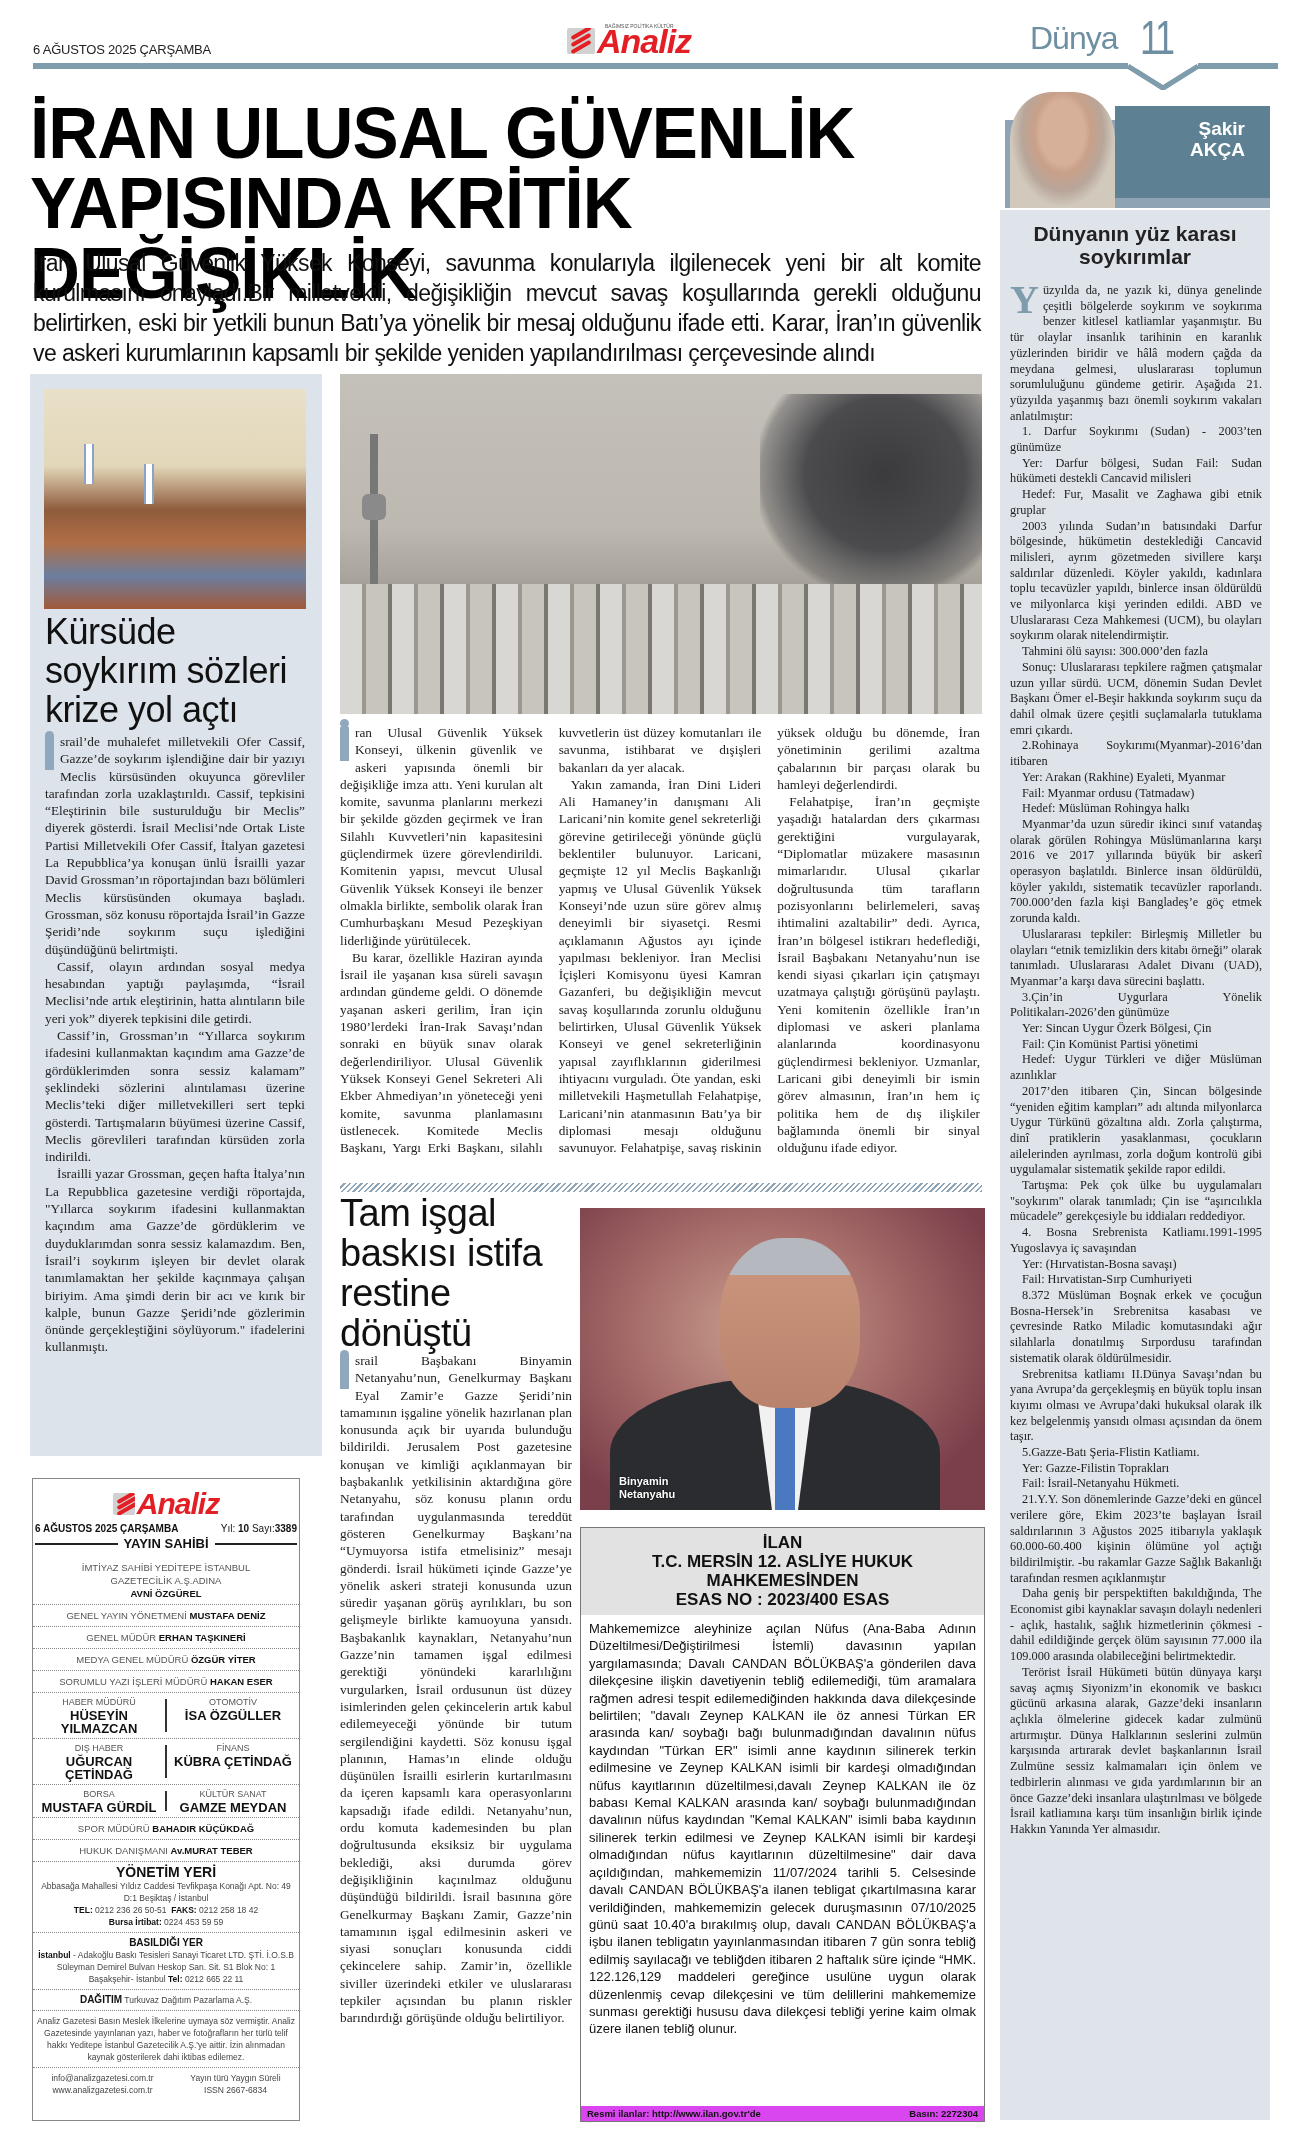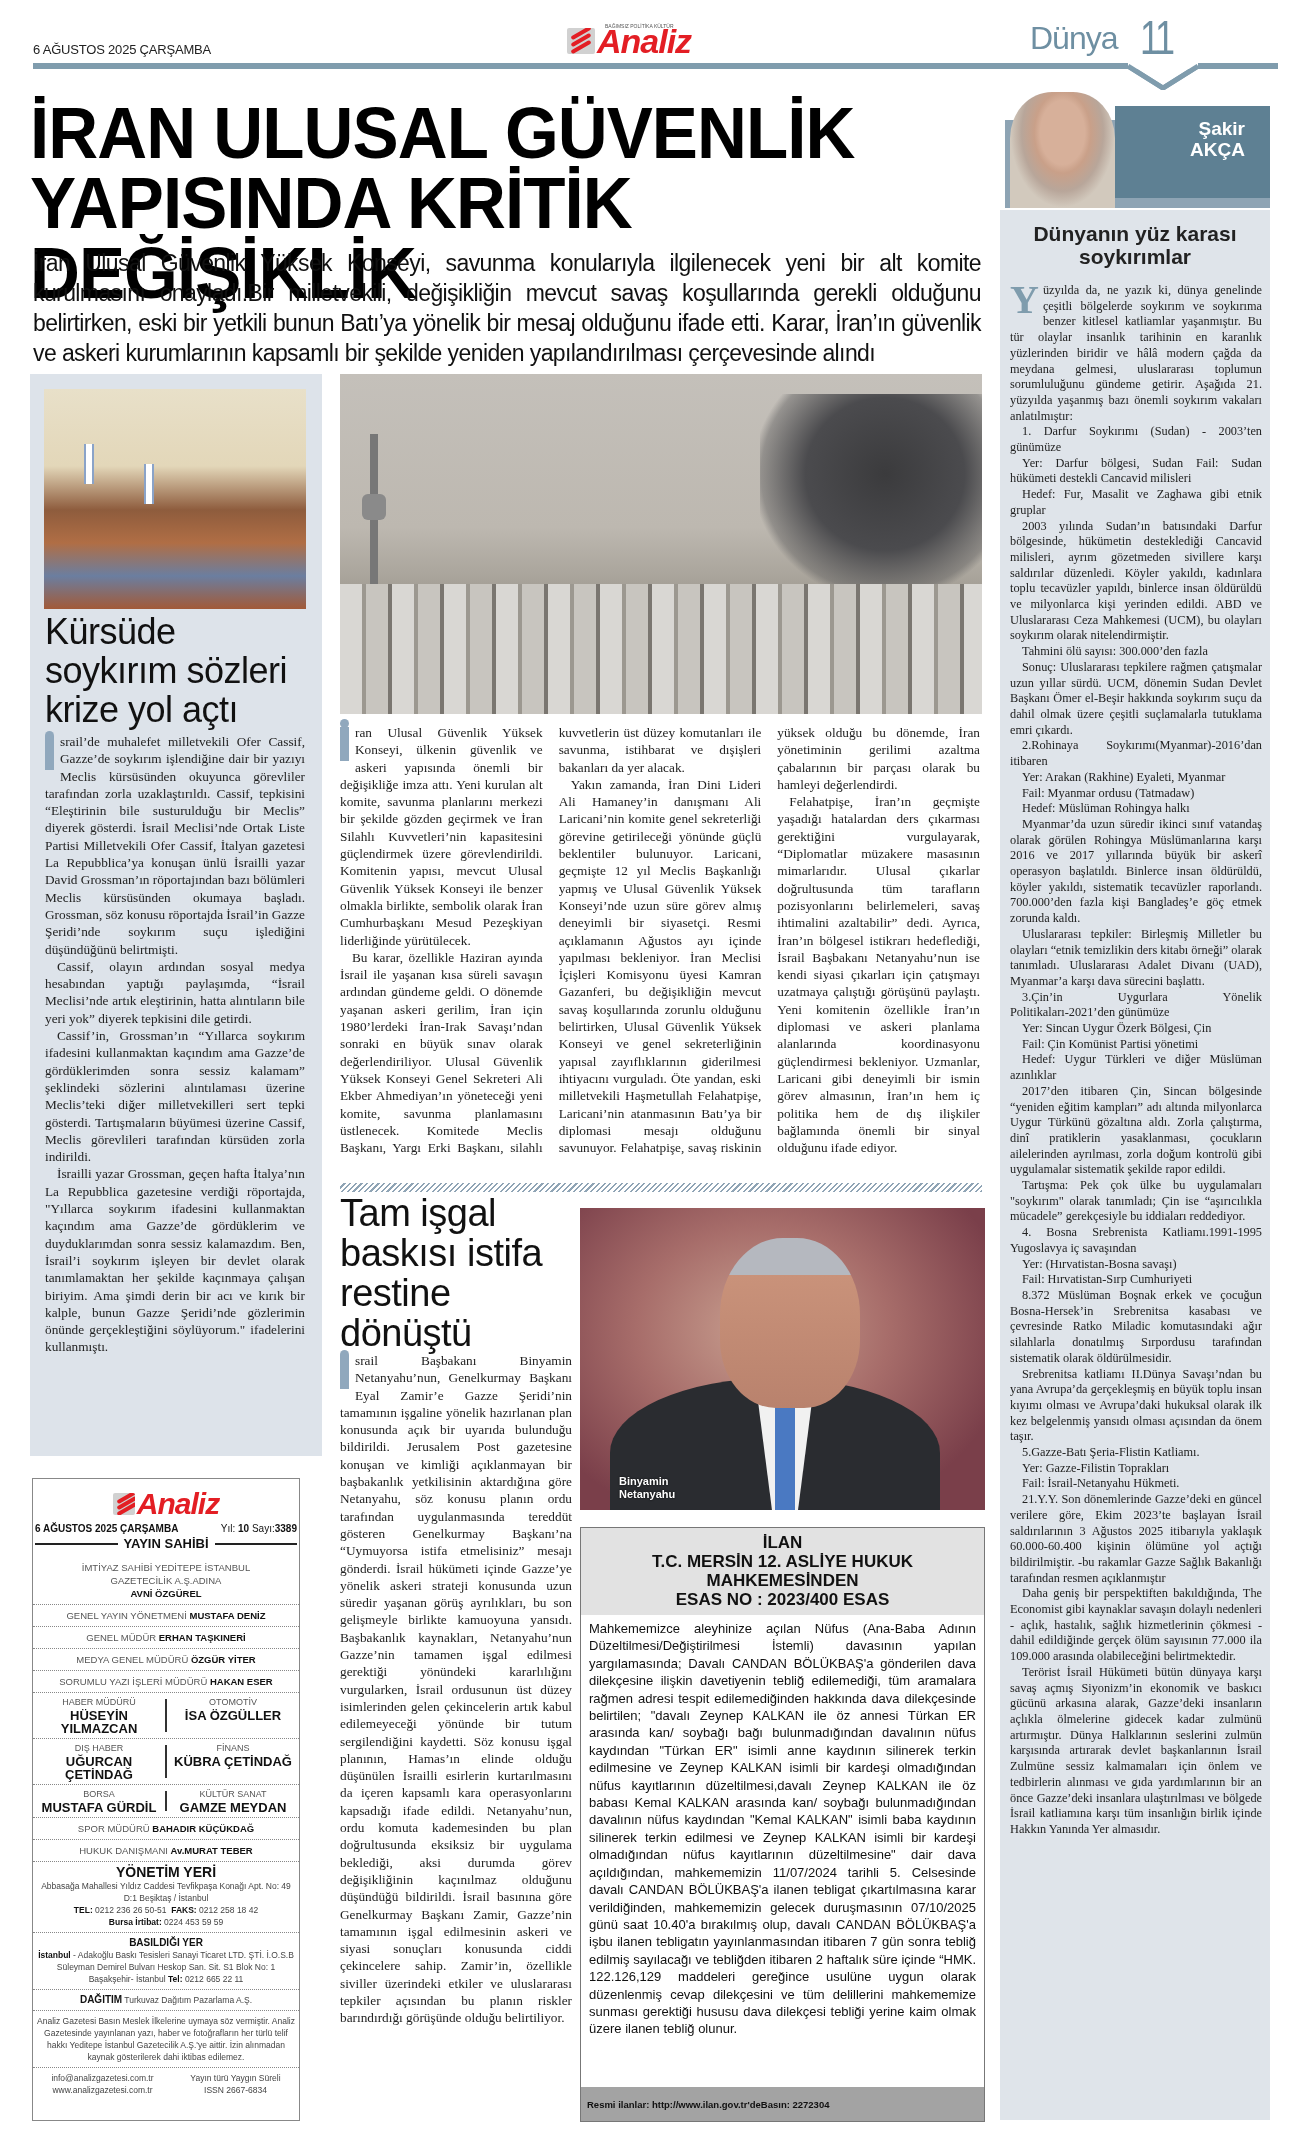--- a/index.html
+++ b/index.html
@@ -68,21 +68,21 @@
 #bibi-photo{left:580px;top:1208px;width:405px;height:302px;background:radial-gradient(ellipse at 45% 40%,#c9a090 0%,#a76d6a 40%,#7a3f4a 80%);overflow:hidden}
 #bibi-head{left:140px;top:30px;width:140px;height:170px;border-radius:45% 45% 40% 40%;background:linear-gradient(180deg,#b5b8bf 0 22%,#c9927a 22%,#b9826d 100%)}
 #bibi-suit{left:30px;top:170px;width:330px;height:150px;border-radius:50% 50% 0 0;background:#2a2c30}
 #bibi-shirt{left:175px;top:170px;width:60px;height:140px;background:#f1f1f1;clip-path:polygon(0 0,100% 0,70% 100%,30% 100%)}
 #bibi-tie{left:195px;top:190px;width:20px;height:120px;background:#4a79c2}
 #bibi-cap{left:580px;top:1475px;width:140px;font:bold 11px/13px "Liberation Sans",sans-serif;color:#fff;padding-left:39px;text-shadow:0 0 2px #000}
 
 #ilan{left:580px;top:1527px;width:405px;height:595px;border:1.5px solid #777;background:#fff}
 #ilan-head{background:#e2e2e2;padding:5px 4px 6px;text-align:center;font:bold 17px/19px "Liberation Sans",sans-serif;color:#111}
 #ilan-body{padding:5px 8px;font:13px/17.4px "Liberation Sans",sans-serif;text-align:justify;color:#111}
-#ilan-foot{position:absolute;left:0;right:0;bottom:0;height:34px;background:#a3a3a3;display:flex;justify-content:flex-start;align-items:center;padding:0 6px;font:bold 9.5px "Liberation Sans",sans-serif;color:#111}
+#ilan-foot{position:absolute;left:0;right:0;bottom:0;height:15px;background:#d946ef;display:flex;justify-content:space-between;align-items:center;padding:0 6px;font:bold 9.5px "Liberation Sans",sans-serif;color:#111}
 #col-bgstrip{left:1005px;top:120px;width:265px;height:88px;background:#8ea4b4}
 #col-face{left:1010px;top:92px;width:105px;height:116px;background:radial-gradient(ellipse at 50% 35%,#d7b09a 0 30%,#c9a089 38%,#b8a69a 55%,#d2c9bd 70%);border-radius:40% 40% 0 0}
 #col-name-box{left:1115px;top:106px;width:155px;height:92px;background:#5e8093}
 #col-name{left:1115px;top:118px;width:130px;text-align:right;font:bold 19px/21px "Liberation Sans",sans-serif;color:#fff}
 #col-box{left:1000px;top:210px;width:270px;height:1910px;background:#dfe4ea}
 #col-title{left:1000px;top:222px;width:270px;text-align:center;font:bold 21px/23px "Liberation Sans",sans-serif;color:#222}
 #col-body{left:1010px;top:283px;width:252px;font-size:12.3px;line-height:15.7px}
 .dropY{float:left;font:bold 40px/32px "Liberation Serif",serif;color:#7f9cad;margin:1px 4px 0 0}
 </style>
 </head>
@@ -239,21 +239,21 @@
   <p>Hedef: Fur, Masalit ve Zaghawa gibi etnik gruplar</p>
   <p>2003 yılında Sudan’ın batısındaki Darfur bölgesinde, hükümetin desteklediği Cancavid milisleri, ayrım gözetmeden sivillere karşı saldırılar düzenledi. Köyler yakıldı, kadınlara toplu tecavüzler yapıldı, binlerce insan öldürüldü ve milyonlarca kişi yerinden edildi. ABD ve Uluslararası Ceza Mahkemesi (UCM), bu olayları soykırım olarak nitelendirmiştir.</p>
   <p>Tahmini ölü sayısı: 300.000’den fazla</p>
   <p>Sonuç: Uluslararası tepkilere rağmen çatışmalar uzun yıllar sürdü. UCM, dönemin Sudan Devlet Başkanı Ömer el-Beşir hakkında soykırım suçu da dahil olmak üzere çeşitli suçlamalarla tutuklama emri çıkardı.</p>
   <p>2.Rohinaya Soykırımı(Myanmar)-2016’dan itibaren</p>
   <p>Yer: Arakan (Rakhine) Eyaleti, Myanmar</p>
   <p>Fail: Myanmar ordusu (Tatmadaw)</p>
   <p>Hedef: Müslüman Rohingya halkı</p>
   <p>Myanmar’da uzun süredir ikinci sınıf vatandaş olarak görülen Rohingya Müslümanlarına karşı 2016 ve 2017 yıllarında büyük bir askerî operasyon başlatıldı. Binlerce insan öldürüldü, köyler yakıldı, sistematik tecavüzler raporlandı. 700.000’den fazla kişi Bangladeş’e göç etmek zorunda kaldı.</p>
   <p>Uluslararası tepkiler: Birleşmiş Milletler bu olayları “etnik temizlikin ders kitabı örneği” olarak tanımladı. Uluslararası Adalet Divanı (UAD), Myanmar’a karşı dava sürecini başlattı.</p>
-  <p>3.Çin’in Uygurlara Yönelik Politikaları-2021’den günümüze</p>
+  <p>3.Çin’in Uygurlara Yönelik Politikaları-2026’den günümüze</p>
   <p>Yer: Sincan Uygur Özerk Bölgesi, Çin</p>
   <p>Fail: Çin Komünist Partisi yönetimi</p>
   <p>Hedef: Uygur Türkleri ve diğer Müslüman azınlıklar</p>
   <p>2017’den itibaren Çin, Sincan bölgesinde “yeniden eğitim kampları” adı altında milyonlarca Uygur Türkünü gözaltına aldı. Zorla çalıştırma, dinî pratiklerin yasaklanması, çocukların ailelerinden ayrılması, zorla doğum kontrolü gibi uygulamalar sistematik şekilde rapor edildi.</p>
   <p>Tartışma: Pek çok ülke bu uygulamaları "soykırım" olarak tanımladı; Çin ise “aşırıcılıkla mücadele” gerekçesiyle bu iddiaları reddediyor.</p>
   <p>4. Bosna Srebrenista Katliamı.1991-1995 Yugoslavya iç savaşından</p>
   <p>Yer: (Hırvatistan-Bosna savaşı)</p>
   <p>Fail: Hırvatistan-Sırp Cumhuriyeti</p>
   <p>8.372 Müslüman Boşnak erkek ve çocuğun Bosna-Hersek’in Srebrenitsa kasabası ve çevresinde Ratko Miladic komutasındaki ağır silahlarla donatılmış Sırpordusu tarafından sistematik olarak öldürülmesidir.</p>
   <p>Srebrenitsa katliamı II.Dünya Savaşı’ndan bu yana Avrupa’da gerçekleşmiş en büyük toplu insan kıyımı olması ve Avrupa’daki hukuksal olarak ilk kez belgelenmiş yansıdı olması açısından da önem taşır.</p>

